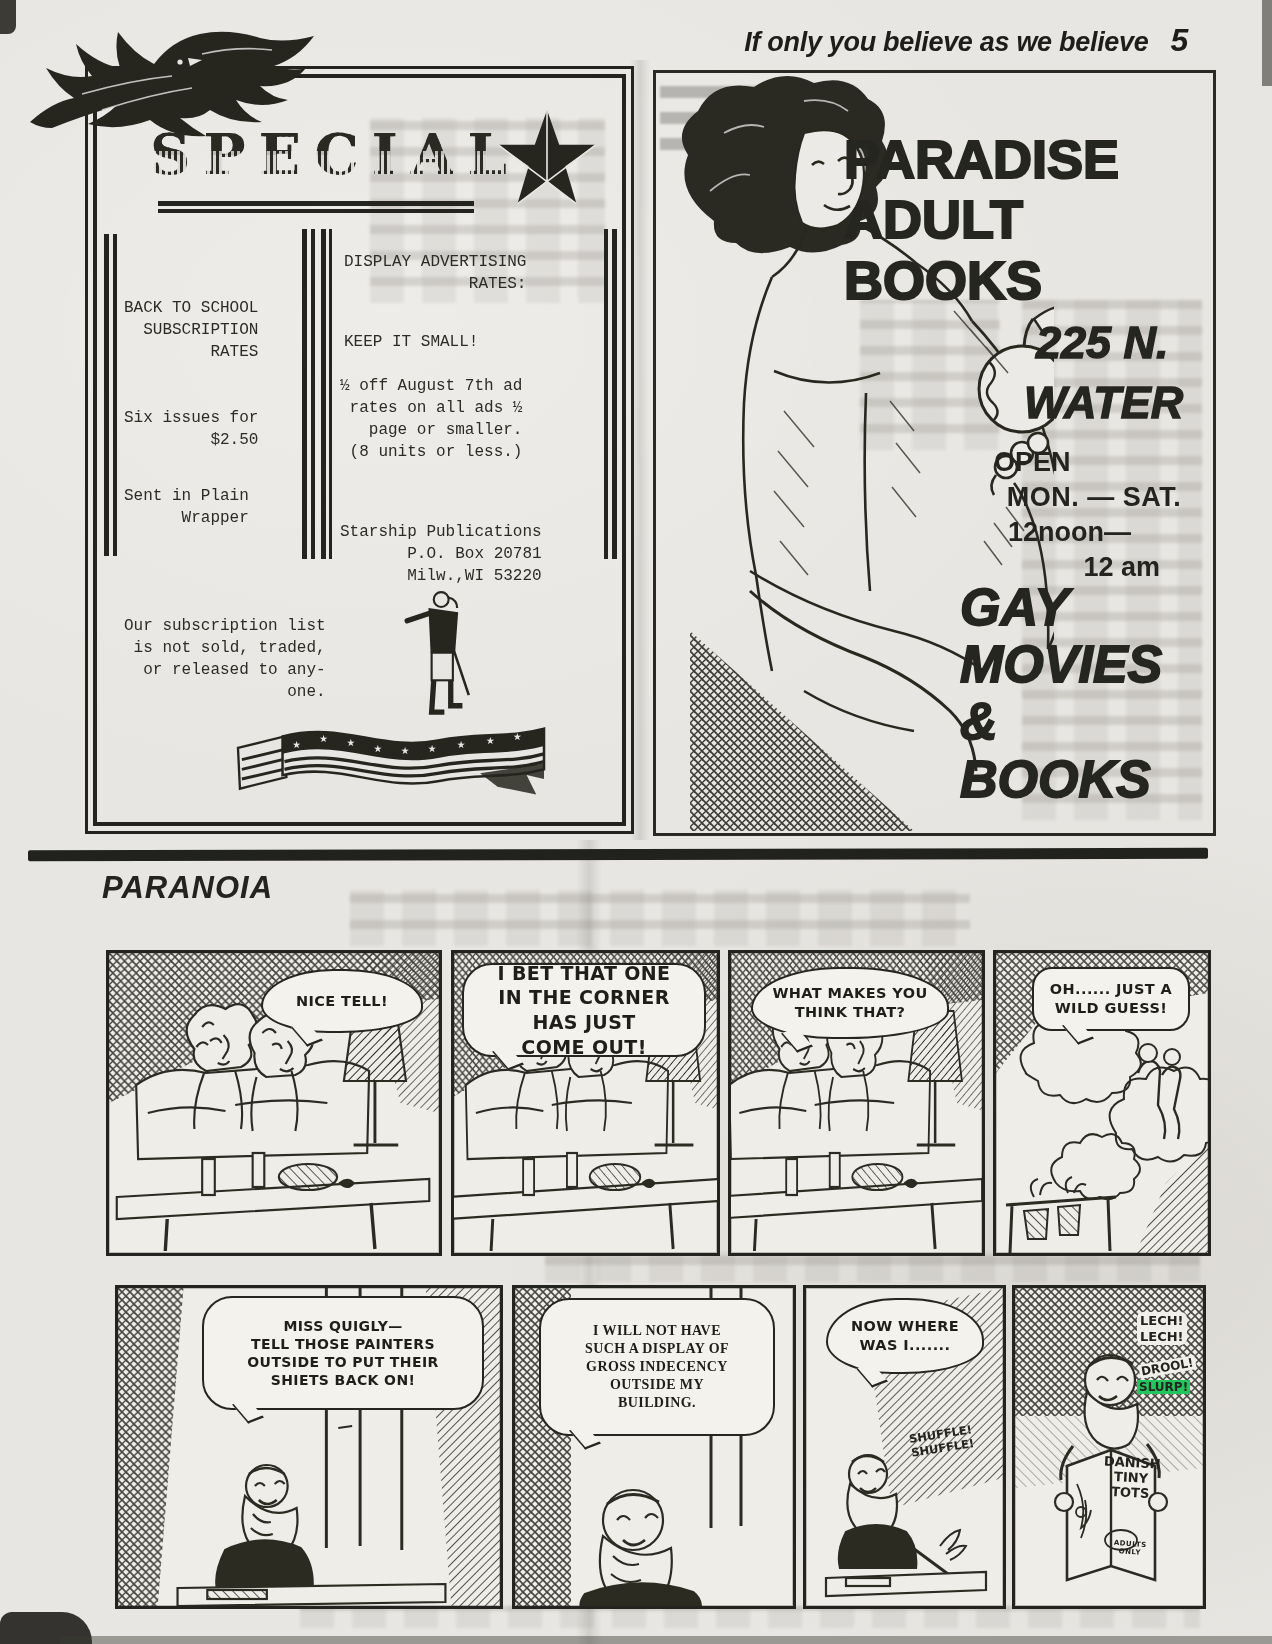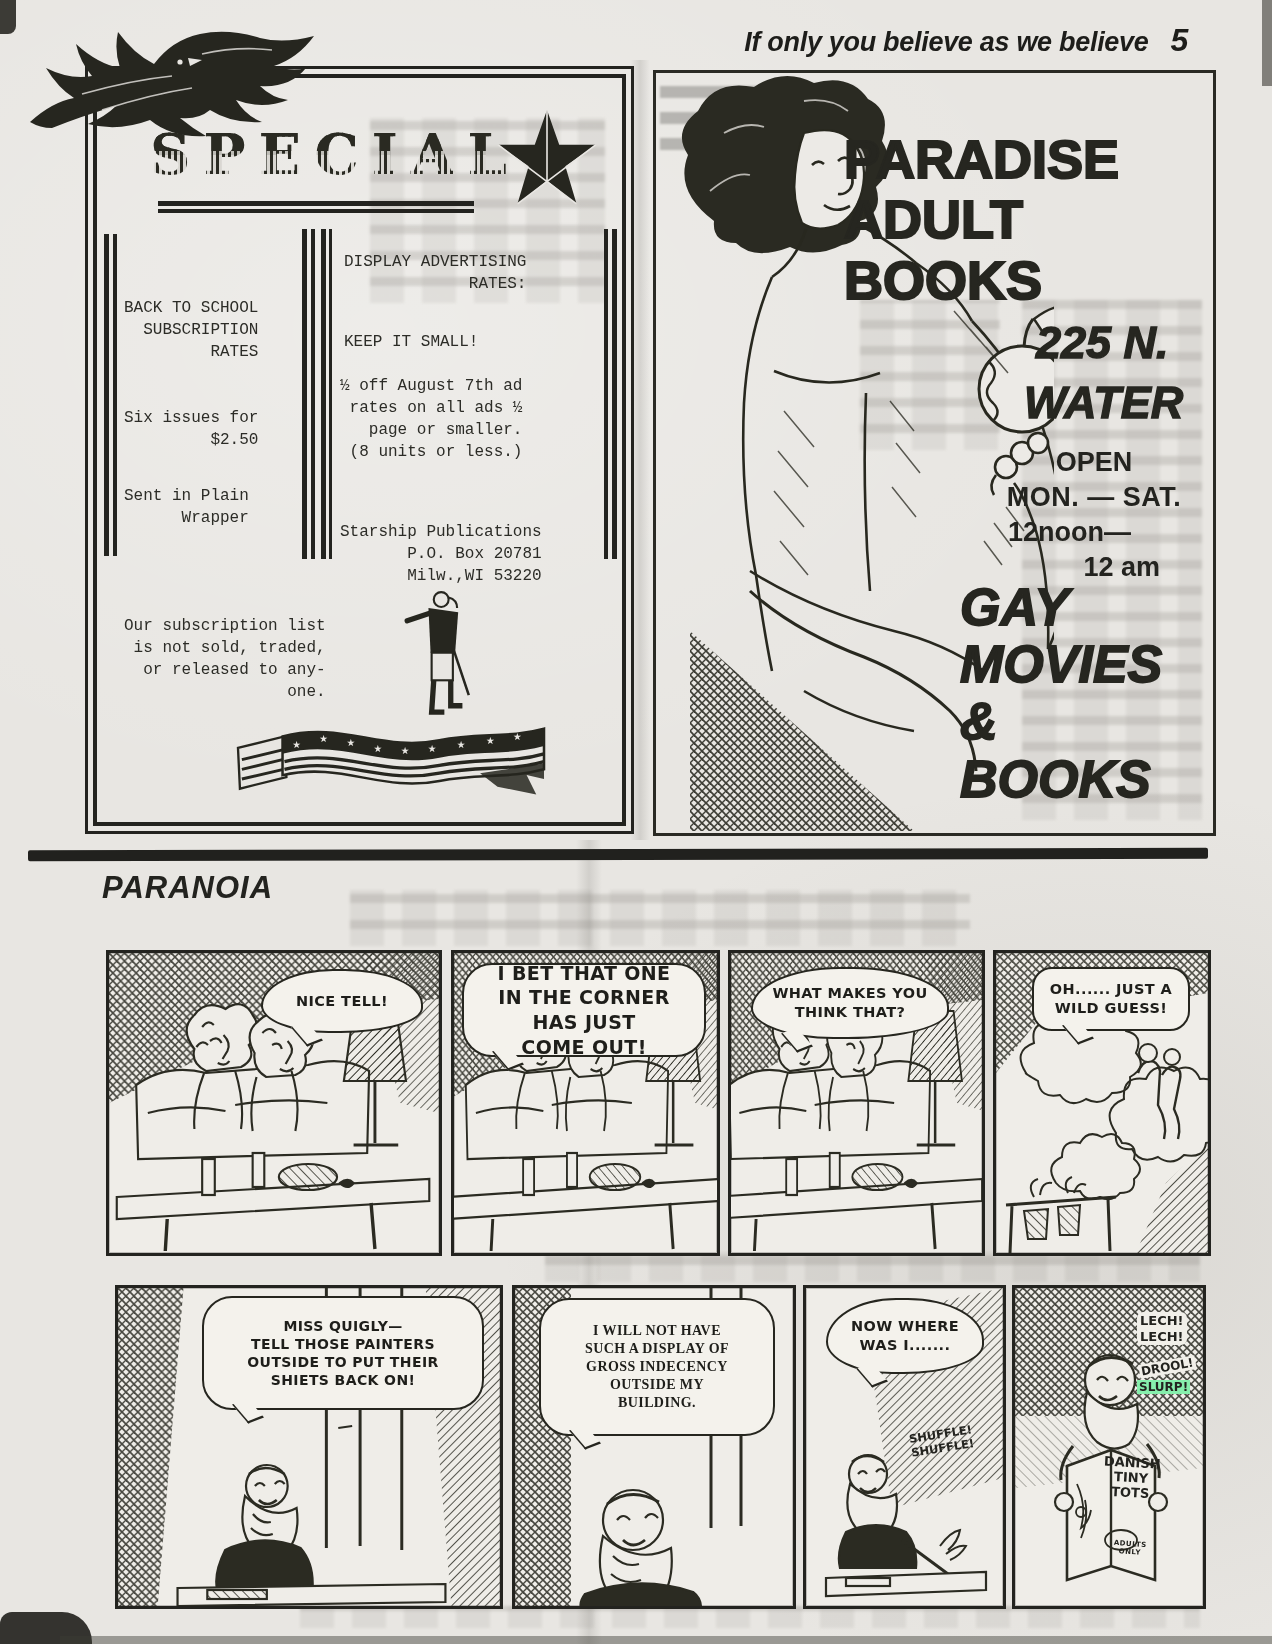--- a/index.html
+++ b/index.html
@@ -50,21 +50,21 @@
   
   .paradise-box{position:absolute;left:653px;top:70px;width:557px;height:760px;border:3px solid #2a2a24;}
   .adam{position:absolute;left:-2px;top:-2px;width:400px;height:760px;}
   .pname{position:absolute;left:188px;top:56px;font-weight:bold;font-size:54px;line-height:1.12;
          letter-spacing:0;color:#262620;-webkit-text-stroke:2.2px #262620;}
   .paddr{position:absolute;font-style:italic;font-weight:bold;font-size:45px;color:#262620;
          -webkit-text-stroke:1.4px #262620;}
   .paddr1{left:380px;top:244px;} .paddr2{left:368px;top:304px;}
   .phours{position:absolute;left:338px;top:372px;width:200px;font-weight:bold;font-size:27px;
           line-height:1.3;color:#23231f;}
-  .phours .h1{text-align:center;} .phours .h2{text-align:center;letter-spacing:.5px;}
+  .phours .h1{} .phours .h2{text-align:center;letter-spacing:.5px;}
   .phours .h3{text-align:left;padding-left:14px;} .phours .h4{text-align:right;padding-right:34px;}
   .pprod{position:absolute;left:304px;top:506px;font-style:italic;font-weight:bold;font-size:52px;
          line-height:1.1;color:#262620;-webkit-text-stroke:1.8px #262620;}
   
   .divider{position:absolute;left:28px;top:849px;width:1180px;height:11px;background:#21211e;
            transform:rotate(-.12deg);border-radius:2px;}
   .comic-title{position:absolute;left:102px;top:870px;font-weight:bold;font-style:italic;
                font-size:31px;letter-spacing:1px;color:#23231f;}
   .panel{position:absolute;border:3px solid #23231f;background:#efede8;
          box-shadow:inset 0 0 0 1px rgba(35,35,31,.25);}
@@ -418,20 +418,20 @@
     <div class="sfx" style="left:104px;top:140px;font-size:11.5px;transform:rotate(-9deg);">SHUFFLE!
 SHUFFLE!</div>
   </div>
   <div class="panel" style="left:1012px;top:1285px;width:188px;height:318px;">
     <svg class="art" viewBox="0 0 188 318" preserveAspectRatio="none">
         <use href="#office4"></use>
       </svg>
     <div class="sfx" style="left:122px;top:24px;font-size:13px;background:#f1efe9;padding:1px 3px;border-radius:6px;">LECH!
 LECH!</div>
     <div class="sfx" style="left:124px;top:72px;font-size:12px;transform:rotate(-10deg);background:#f1efe9;padding:0 2px;">DROOL!</div>
-    <div class="sfx" style="left:122px;top:92px;font-size:12px;background:#86efac;padding:0 2px;">SLURP!</div>
+    <div class="sfx" style="left:122px;top:92px;font-size:12px;background:#22c55e;padding:0 2px;">SLURP!</div>
     <div class="book-title" style="left:88px;top:168px;width:56px;font-size:13px;transform:rotate(3deg);">DANISH
 TINY
 TOTS</div>
     <div class="book-title" style="left:86px;top:252px;width:58px;font-size:7px;transform:rotate(4deg);letter-spacing:.5px;">ADULTS ONLY</div>
   </div>
 
 </div>
 
 </body></html>

